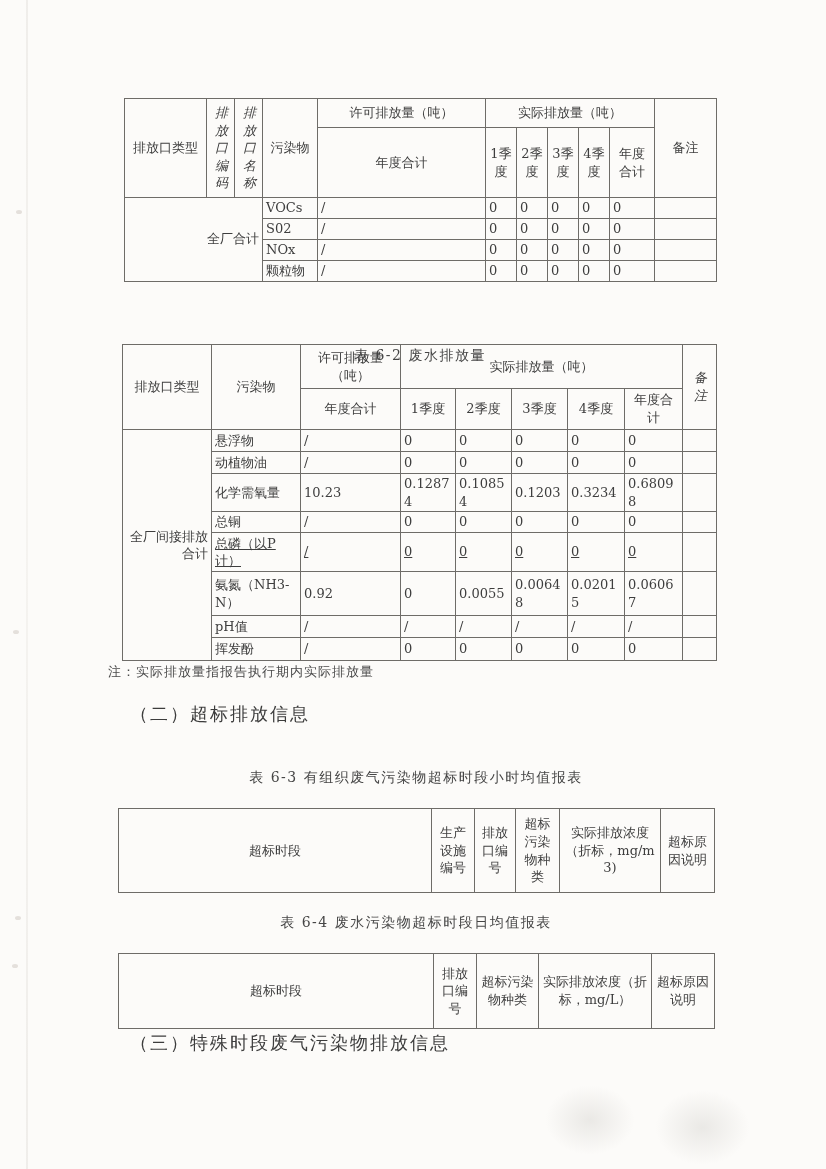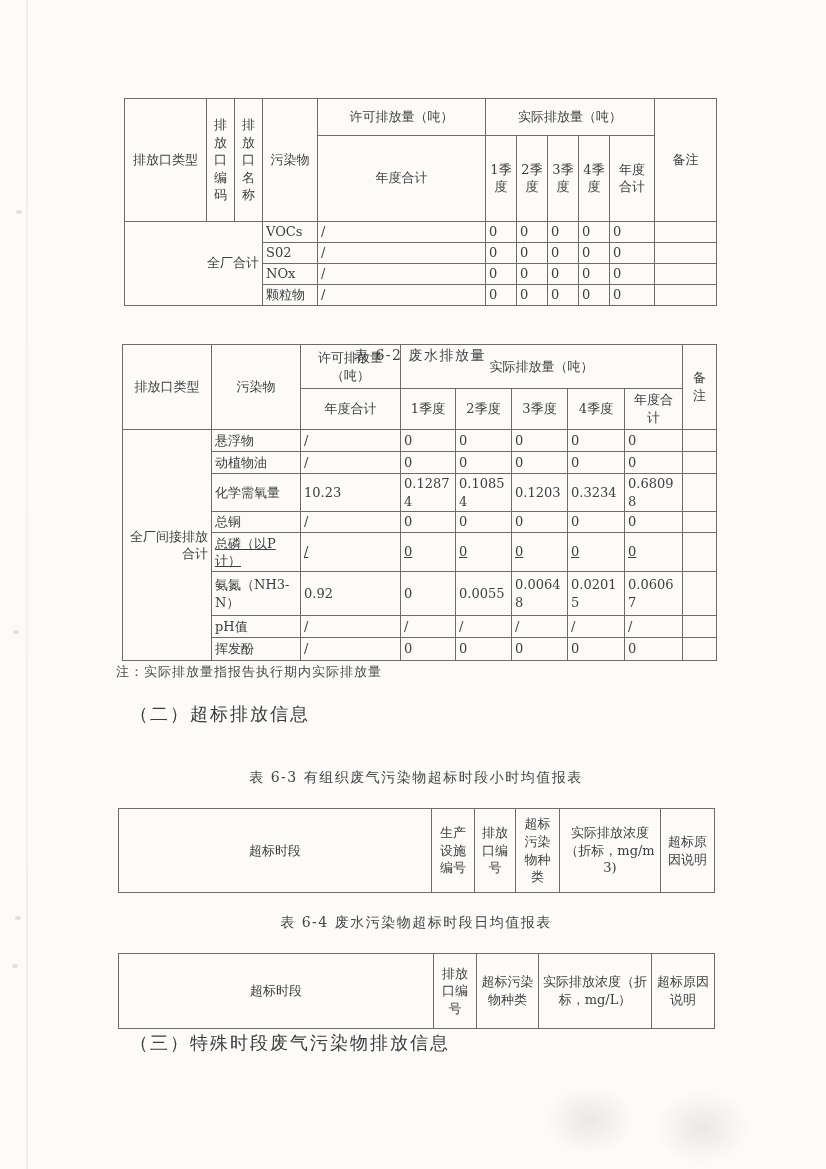--- a/index.html
+++ b/index.html
@@ -27,21 +27,21 @@
     padding:1px 3px;
     font-weight:normal;
     vertical-align:middle;
     word-break:break-all;
     overflow:hidden;
     line-height:1.35;
   }
   th{text-align:center;}
   td{text-align:left;}
   td.center{text-align:right;}
-  .vcell span{display:block;width:15px;margin:16px auto;text-align:center;}
+  .vcell span{display:block;width:15px;margin:4px auto;text-align:right;font-style:italic;}
   .tbl-title{
     position:absolute;text-align:center;
     font-size:14px;letter-spacing:1.5px;color:#464646;
   }
   .note{position:absolute;font-size:13px;letter-spacing:1px;color:#4a4a4a;}
   .sec-heading{
     position:absolute;font-size:18px;letter-spacing:2px;color:#3c3c3c;
   }
   
   .t1-h1{height:28px;} .t1-h2{height:66px;} .t1-r{height:21px;}
@@ -250,21 +250,21 @@
       <td>0</td>
       <td>0</td>
       <td>0</td>
       <td>0</td>
       <td>0</td>
       <td></td>
     </tr>
   </tbody>
     </table>
 
-  <div class="note" style="left:116px;top:663px;text-align:center;">注：实际排放量指报告执行期内实际排放量</div>
+  <div class="note" style="left:108px;top:663px;text-align:center;">注：实际排放量指报告执行期内实际排放量</div>
 
   <div class="sec-heading" style="left:130px;top:702px;">（二）超标排放信息</div>
 
   <div class="tbl-title" style="left:118px;top:769px;width:596px;">表 6-3  有组织废气污染物超标时段小时均值报表</div>
 
   <table style="left:118px;top:808px;width:596px;">
     <colgroup>
       <col style="width:313px">
         <col style="width:43px">
         <col style="width:41px">

